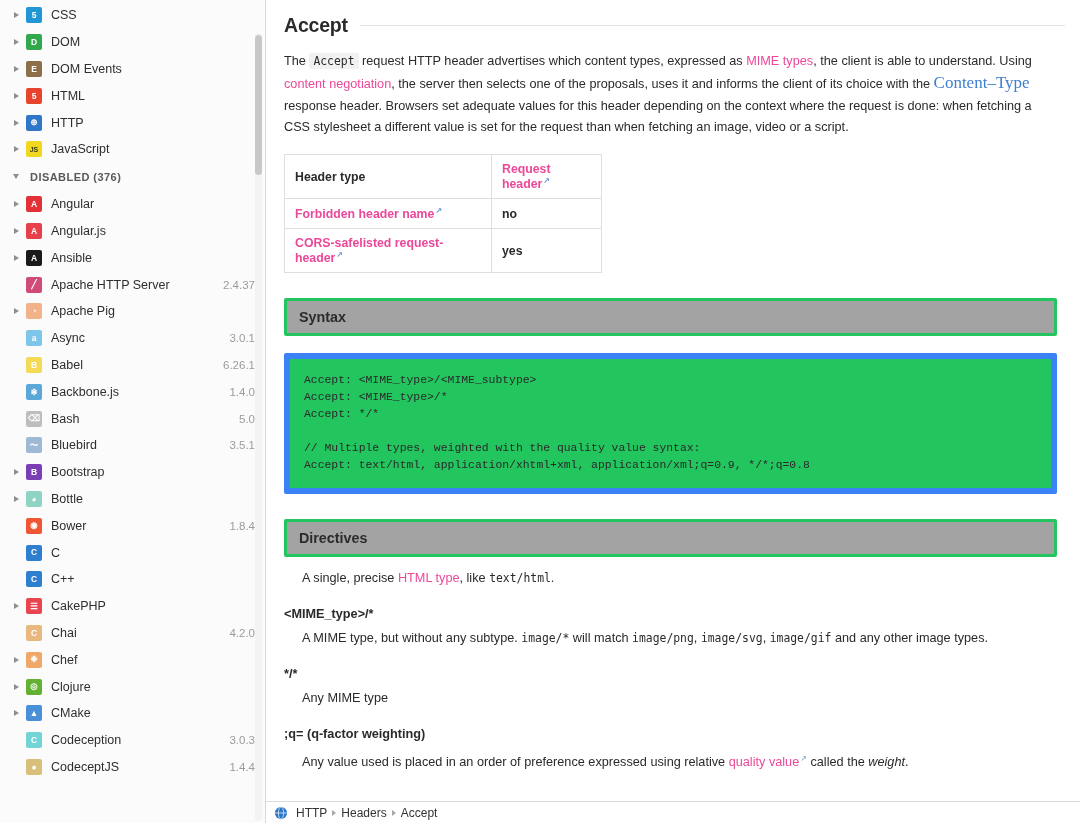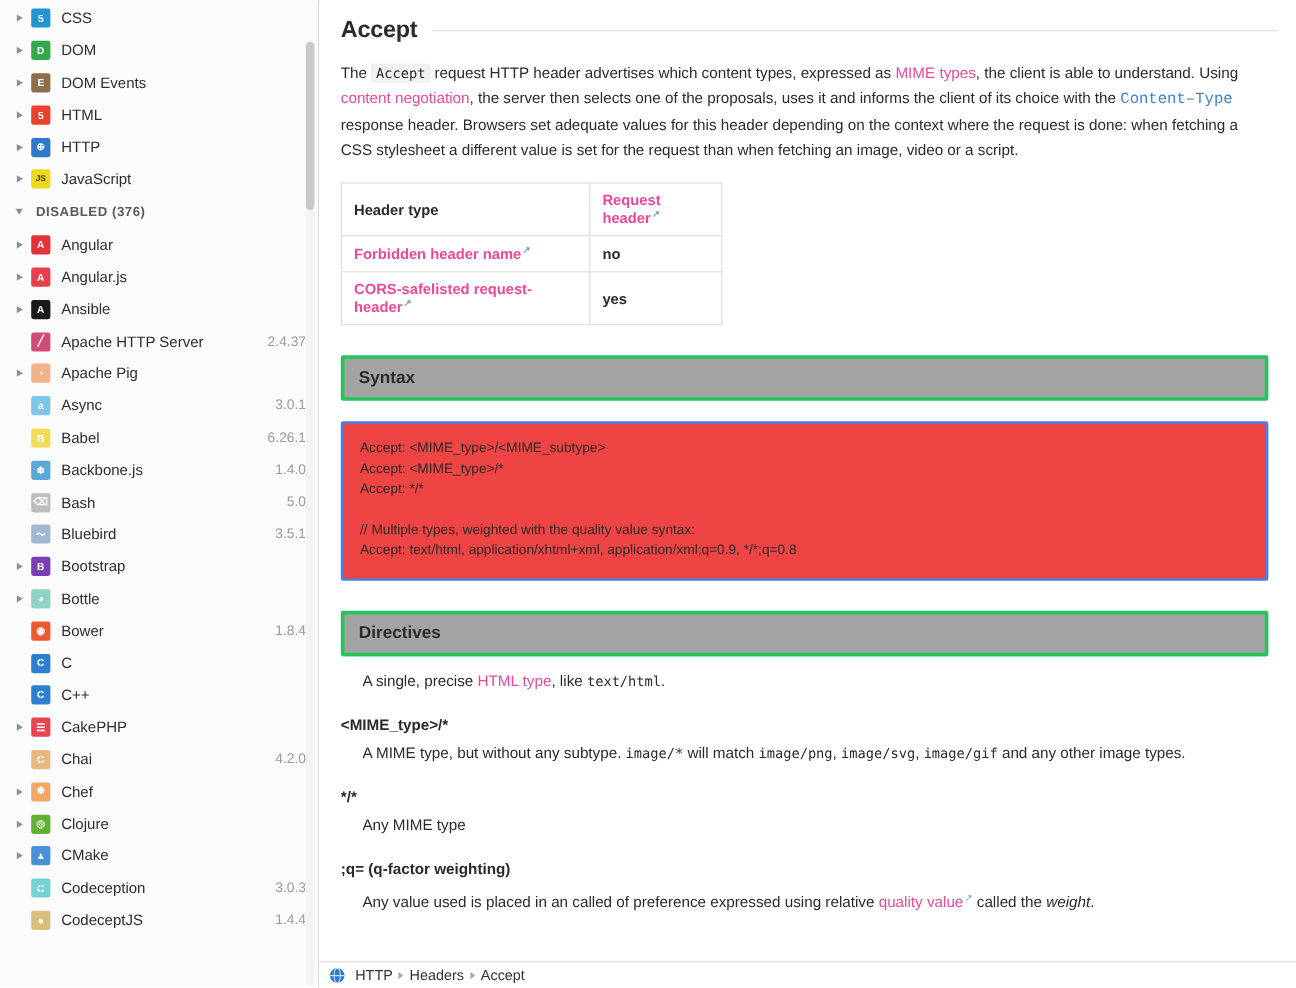--- a/index.html
+++ b/index.html
@@ -177,22 +177,22 @@
   code.inl {
     font-family: "DejaVu Sans Mono", monospace;
     font-size: 11.4px;
     background: #f1f1f1;
     padding: 1px 4px;
     border-radius: 2px;
     color: #2a2a2a;
   }
   code.inl.plain { background: transparent; padding: 0; }
   code.clr {
-    font-family: Liberation Mono, monospace;
-    font-size: 13px;
+    font-family: Liberation Serif, serif;
+    font-size: 17px;
     color: #3e7fd0;
     background: transparent;
   }
   sup.ext {
     font-size: 8px;
     color: #6f9ed6;
     vertical-align: super;
     margin-left: 1px;
   }
 
@@ -217,25 +217,25 @@
     background: #a3a3a3;
     border: 3px solid #22c55e;
     border-radius: 2px;
     padding: 8px 12px;
     font-size: 14.3px;
     font-weight: bold;
     color: #2b2b2b;
   }
   pre.code {
     margin: 17px 8px 0 8px;
-    background: #ef4444;
-    border: 2px solid #3b82f6;
+    background: #22c55e;
+    border: 6px solid #3b82f6;
     border-radius: 2px;
     padding: 13px 14px 14px 14px;
-    font-family: Liberation Sans, sans-serif;
+    font-family: Liberation Mono, monospace;
     font-size: 11.4px;
     line-height: 17px;
     color: #2a2a2a;
     white-space: pre;
     overflow: hidden;
   }
   .dt {
     margin: 19px 8px 0 8px;
     font-size: 12.7px;
     font-weight: bold;
@@ -494,21 +494,21 @@
       <div class="dt">&lt;MIME_type&gt;/*</div>
       <div class="dd">
         <span>A MIME type, but without any subtype. </span><code class="inl plain">image/*</code><span> will match </span><code class="inl plain">image/png</code><span>, </span><code class="inl plain">image/svg</code><span>, </span><code class="inl plain">image/gif</code><span> and any other image types.</span>
       </div>
 
       <div class="dt">*/*</div>
       <div class="dd">Any MIME type</div>
 
       <div class="dt">;q= (q-factor weighting)</div>
       <div class="dd">
-        <span>Any value used is placed in an called of preference expressed using relative </span><a class="lnk" href="#">quality value</a><sup class="ext">↗</sup><span> called the </span><em>weight</em><span>.</span>
+        <span>Any value used is placed in an order of preference expressed using relative </span><a class="lnk" href="#">quality value</a><sup class="ext">↗</sup><span> called the </span><em>weight</em><span>.</span>
       </div>
 
     </div>
 
     <div class="breadcrumb">
       <span class="bc-ico">
         <svg width="14" height="14" viewBox="0 0 16 16">
           <circle cx="8" cy="8" r="7" fill="#2f77c9"></circle>
           <ellipse cx="8" cy="8" rx="3" ry="7" fill="none" stroke="#cfe2f7" stroke-width="1"></ellipse>
           <line x1="1" y1="8" x2="15" y2="8" stroke="#cfe2f7" stroke-width="1"></line>

